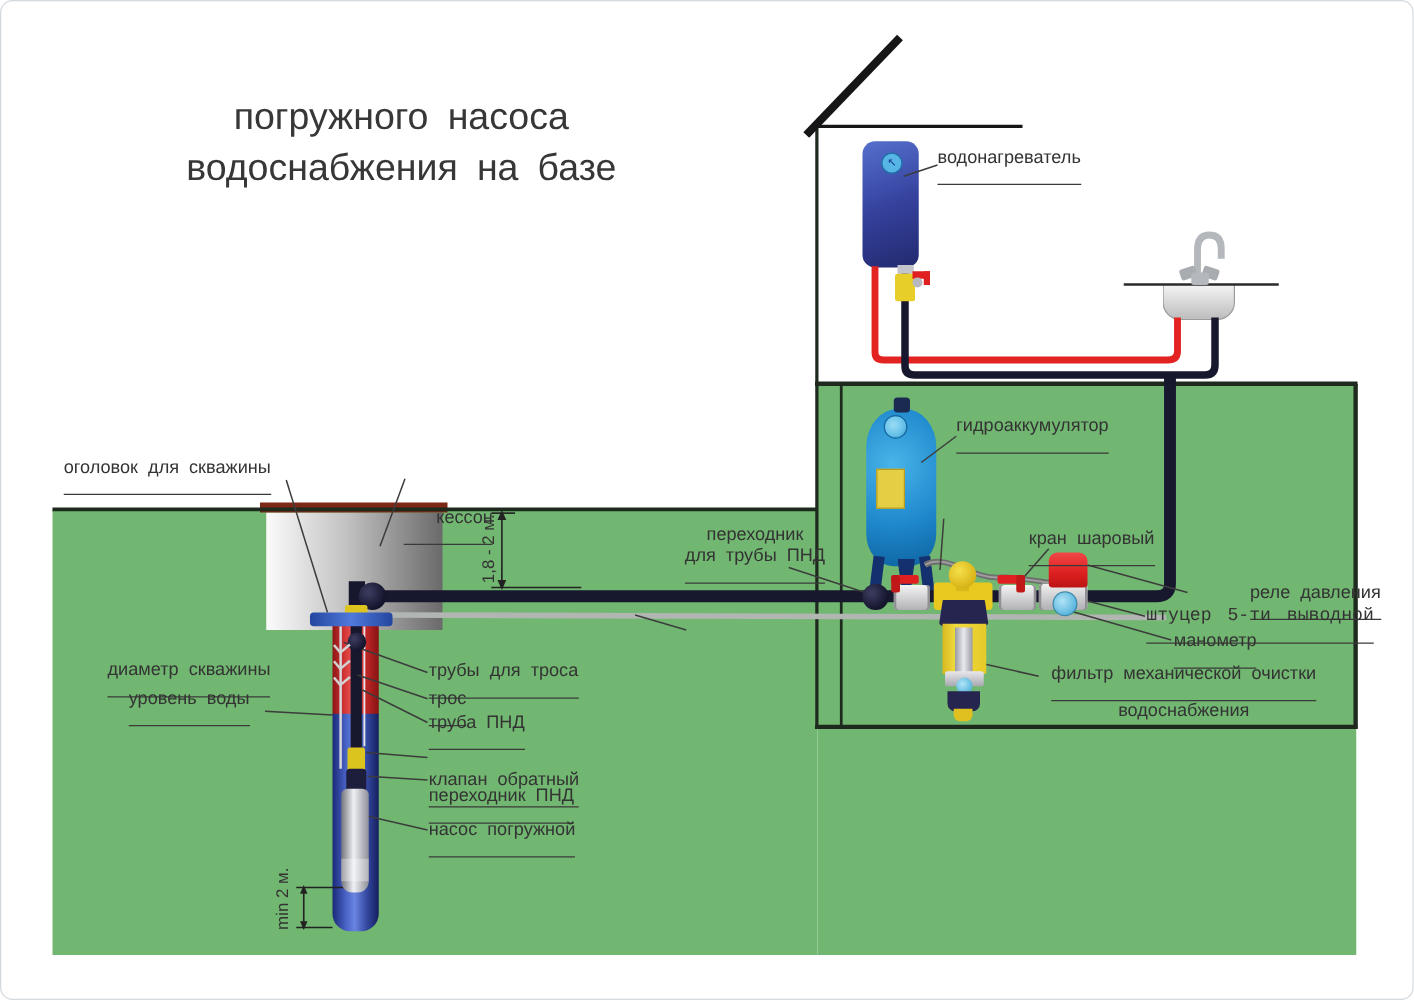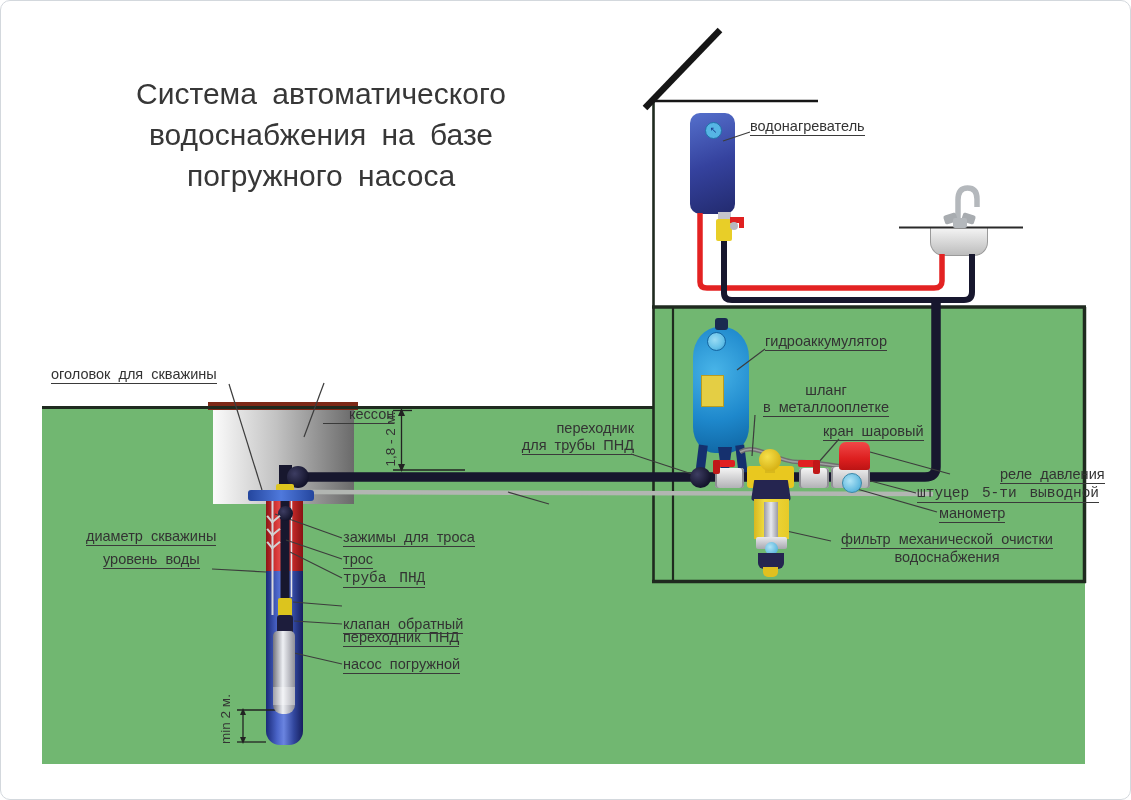--- a/index.html
+++ b/index.html
@@ -8,21 +8,21 @@
     font-family:"Liberation Sans",sans-serif;overflow:hidden;
     border:1px solid #d3d8dd;border-radius:10px;box-sizing:border-box;
   }
   .abs{position:absolute;}
   
   .title{left:50px;top:72px;width:540px;text-align:center;color:#373737;
          font-size:30px;line-height:41px;word-spacing:7px;}
   
   .lbl{position:absolute;font-size:14.5px;line-height:17px;color:#333;
        white-space:nowrap;word-spacing:4px;z-index:6;}
-  .lbl .u, .u-inline{border-bottom:1.5px solid #3a3a3a;padding-bottom:0;display:inline-block;}
+  .lbl .u, .u-inline{border-bottom:1.5px solid #3a3a3a;padding-bottom:12px;display:inline-block;}
   .ctr{text-align:center;}
   .vtext{position:absolute;font-size:13.5px;color:#333;white-space:nowrap;
          text-align:center;transform:rotate(-90deg);transform-origin:center;z-index:6;}
   
   .bg{z-index:1;} .cmp{z-index:3;}
   svg.lines{position:absolute;left:0;top:0;width:1131px;height:800px;z-index:2;pointer-events:none;}
   
   .green{background:#71b771;}
   
   .caisson-lid{left:207px;top:401px;width:150px;height:8px;background:#7c2817;}
@@ -236,56 +236,51 @@
 
   <div class="abs cmp flt-cap"></div>
   <div class="abs cmp flt-body"></div>
   <div class="abs cmp flt-inner"></div>
   <div class="abs cmp flt-ring"></div>
   <div class="abs cmp flt-dot"></div>
   <div class="abs cmp flt-bot"></div>
   <div class="abs cmp flt-tip"></div>
 
   <div class="abs title">
-    <span style="display:block">Система автоматического</span>
+    <span style="display:block">погружного насоса</span>
     <span style="display:block">водоснабжения на базе</span>
-    <span style="display:block">погружного насоса</span>
   </div>
 
   <div class="lbl" style="left:749px;top:117px;"><span class="u">водонагреватель</span></div>
   <div class="lbl" style="left:764px;top:332px;"><span class="u">гидроаккумулятор</span></div>
 
-  <div class="lbl ctr" style="left:752px;top:381px;width:146px;">
-    <div>шланг</div>
-    <div><span class="u">в металлооплетке</span></div>
-  </div>
 
   <div class="lbl" style="left:822px;top:422px;"><span class="u">кран шаровый</span></div>
   <div class="lbl" style="left:951px;top:465px;margin-left:48px;"><span class="u">реле давления</span></div>
   <div class="lbl" style="left:916px;top:484px;font-family:Liberation Mono, monospace;"><span class="u">штуцер 5-ти выводной</span></div>
   <div class="lbl" style="left:938px;top:504px;"><span class="u">манометр</span></div>
 
   <div class="lbl ctr" style="left:830px;top:530px;width:232px;">
     <div><span class="u">фильтр механической очистки</span></div>
     <div>водоснабжения</div>
   </div>
 
-  <div class="lbl ctr" style="left:513px;top:419px;width:120px;text-align:right;">
+  <div class="lbl ctr" style="left:543px;top:419px;width:120px;">
     <div>переходник</div>
     <div><span class="u">для трубы ПНД</span></div>
   </div>
 
 
   <div class="lbl" style="left:50px;top:365px;"><span class="u">оголовок для скважины</span></div>
   <div class="lbl" style="left:322px;top:365px;margin-top:40px;"><span class="u" style="padding-left:26px;">кессон</span></div>
   <div class="lbl" style="left:85px;top:527px;"><span class="u">диаметр скважины</span></div>
   <div class="lbl" style="left:102px;top:550px;"><span class="u">уровень воды</span></div>
-  <div class="lbl" style="left:342px;top:528px;"><span class="u">зажимы для троса</span></div>
+  <div class="lbl" style="left:342px;top:528px;"><span class="u">трубы для троса</span></div>
   <div class="lbl" style="left:342px;top:550px;"><span class="u">трос</span></div>
-  <div class="lbl" style="left:342px;top:569px;font-family:Liberation Mono, monospace;"><span class="u">труба ПНД</span></div>
+  <div class="lbl" style="left:342px;top:569px;"><span class="u">труба ПНД</span></div>
   <div class="lbl" style="left:342px;top:628px;"><span class="u">переходник ПНД</span></div>
   <div class="lbl" style="left:342px;top:615px;"><span class="u">клапан обратный</span></div>
   <div class="lbl" style="left:342px;top:655px;text-align:center;"><span class="u">насос погружной</span></div>
 
   <div class="vtext" style="left:359px;top:430px;width:62px;height:16px;">1,8 - 2 м.</div>
   <div class="vtext" style="left:199px;top:710px;width:52px;height:16px;">min 2 м.</div>
 
 </div>
 
 </body></html>

